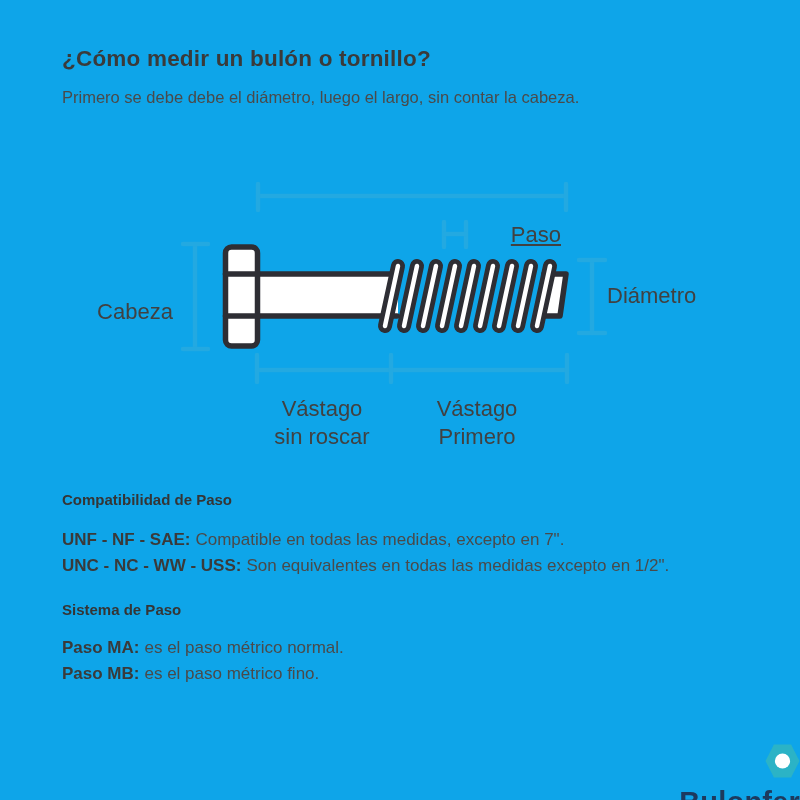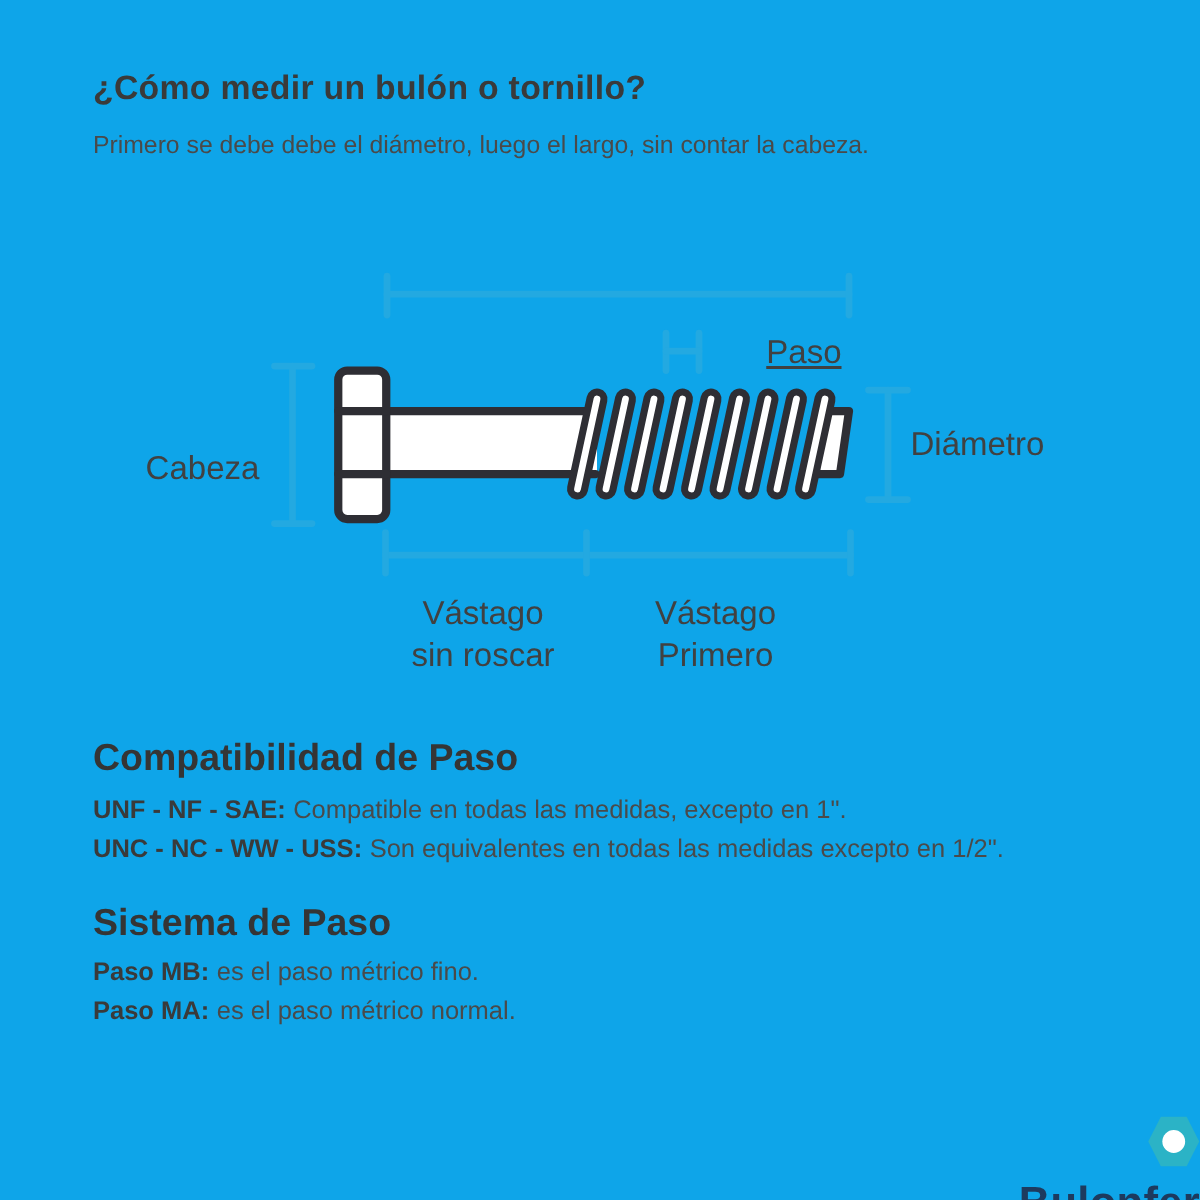--- a/index.html
+++ b/index.html
@@ -9,21 +9,21 @@
   .title{left:62px;top:46px;font-size:22.5px;font-weight:bold;color:#3a3a3a;letter-spacing:.2px;}
   .subtitle{left:62px;top:88px;font-size:16.5px;color:#4a4a4a;}
   .diagram-svg{left:0;top:150px;}
   .dlabel{font-size:22px;color:#414141;text-align:center;}
   .lbl-longitud{left:263px;top:163px;width:300px;}
   .lbl-paso{left:481px;top:222px;width:80px;text-align:right;text-decoration:underline;}
   .lbl-cabeza{left:60px;top:299px;width:150px;}
   .lbl-diametro{left:607px;top:283px;width:120px;text-align:left;}
   .lbl-vsr{left:232px;top:395px;width:180px;line-height:28px;}
   .lbl-vr{left:387px;top:395px;width:180px;line-height:28px;}
-  .section-heading{font-size:25px;font-weight:bold;color:#353535;}
+  .section-heading{font-size:15px;font-weight:bold;color:#353535;}
   .sec1{left:62px;top:491px;}
   .sec2{left:62px;top:601px;}
   .items{font-size:17px;color:#4a4a4a;line-height:26px;}
   .items1{left:62px;top:527px;}
   .items2{left:62px;top:635px;}
   .term{font-weight:bold;color:#3a3a3a;margin-right:5px;}
   .footer{left:0;right:0;top:744px;display:flex;justify-content:center;align-items:flex-end;gap:8px;flex-direction:column;}
   .brand{font-size:29px;font-weight:bold;color:#1d3a5e;letter-spacing:.2px;}
 </style>
 </head>
@@ -111,28 +111,28 @@
     <div>Vástago</div>
     <div>sin roscar</div>
   </div>
   <div class="abs dlabel lbl-vr">
     <div>Vástago</div>
     <div>Primero</div>
   </div>
 
   <div class="abs section-heading sec1">Compatibilidad de Paso</div>
   <div class="abs items items1">
-    <div><span class="term">UNF - NF - SAE:</span><span>Compatible en todas las medidas, excepto en 1".</span></div>
+    <div><span class="term">UNF - NF - SAE:</span><span>Compatible en todas las medidas, excepto en 7".</span></div>
     <div><span class="term">UNC - NC - WW - USS:</span><span>Son equivalentes en todas las medidas excepto en 1/2".</span></div>
   </div>
 
   <div class="abs section-heading sec2">Sistema de Paso</div>
   <div class="abs items items2">
+    <div><span class="term">Paso MA:</span><span>es el paso métrico normal.</span></div>
     <div><span class="term">Paso MB:</span><span>es el paso métrico fino.</span></div>
-    <div><span class="term">Paso MA:</span><span>es el paso métrico normal.</span></div>
   </div>
 
   <div class="abs footer">
     <svg width="35" height="34" viewBox="0 0 35 34" xmlns="http://www.w3.org/2000/svg">
       <polygon points="8.9,0.5 26.1,0.5 34.5,17 26.1,33.5 8.9,33.5 0.5,17" fill="#2bb3c6"></polygon>
       <circle cx="17.5" cy="17" r="7.6" fill="#ffffff"></circle>
     </svg>
     <span class="brand">Bulonfer</span>
   </div>
 

